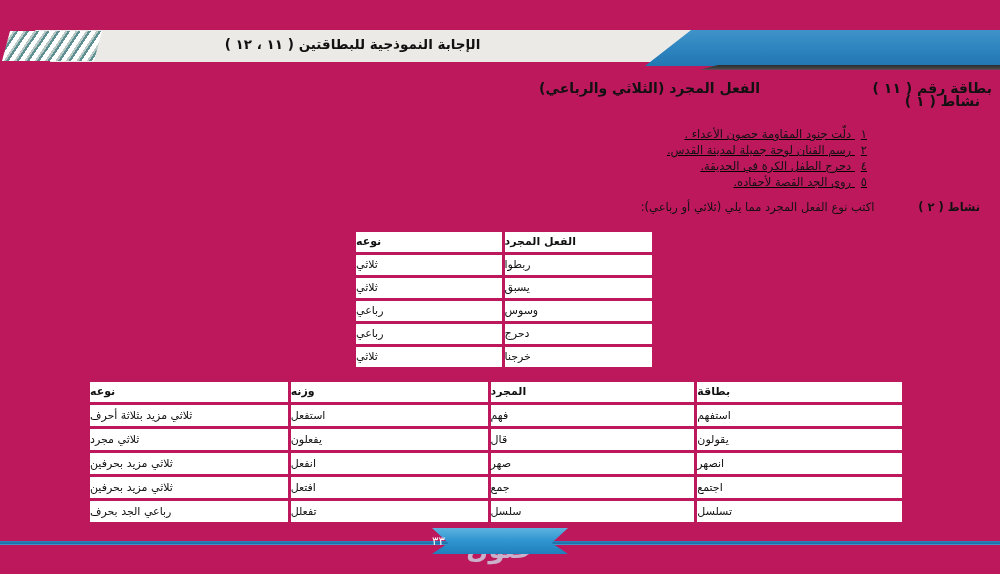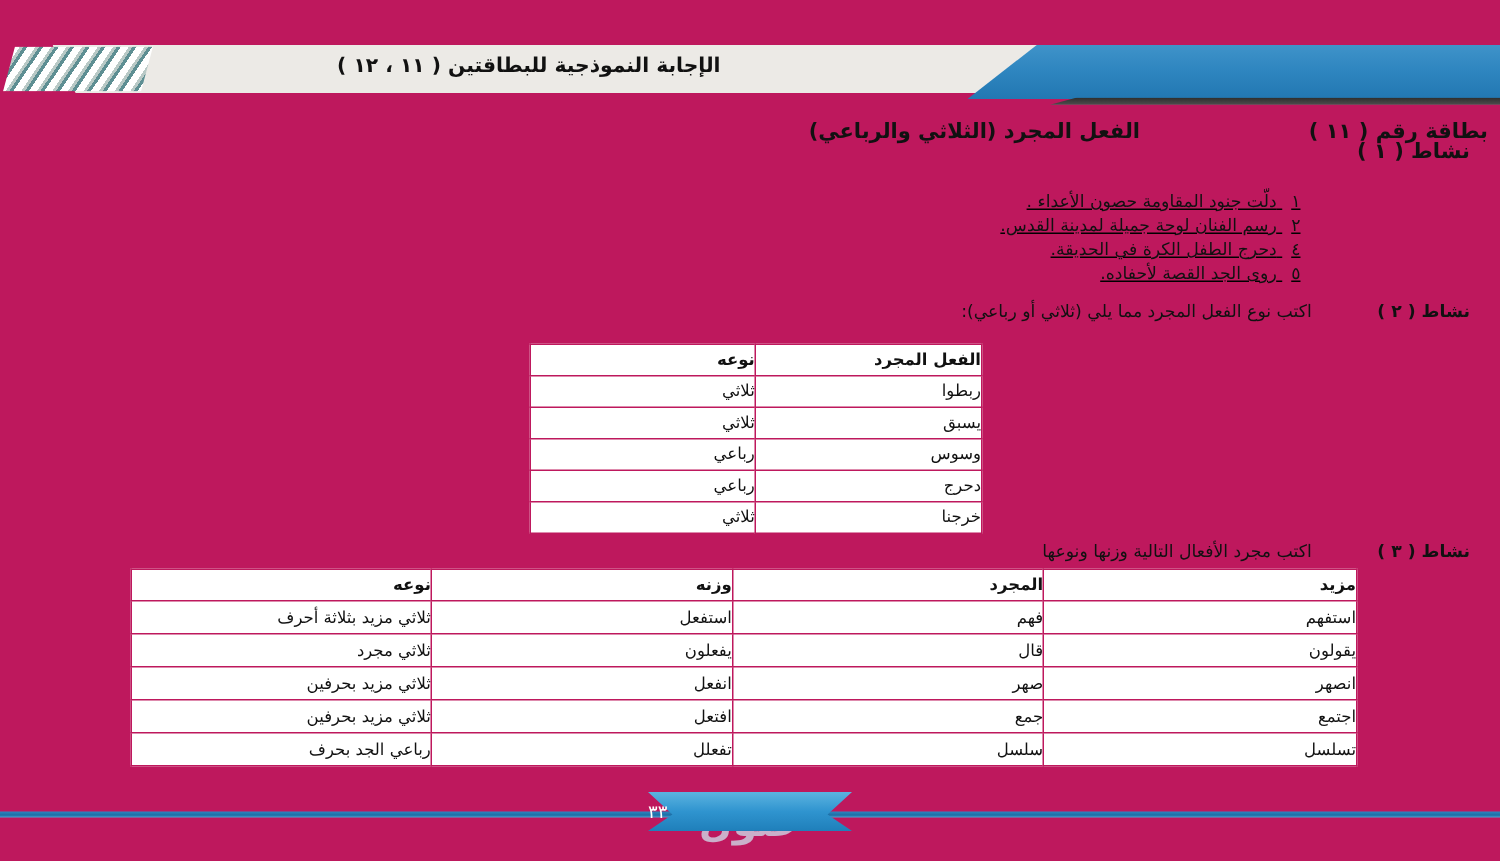--- a/index.html
+++ b/index.html
@@ -130,22 +130,22 @@
   .act3 { top: 360px; right: 20px; }
 
   
   table.doc-table {
     position: absolute;
     border-collapse: collapse;
     background: #ffffff;
   }
   table.doc-table th,
   table.doc-table td {
-    border: 1px solid #be185d;
-    text-align: right;
+    border: 3px solid #be185d;
+    text-align: left;
     color: #111111;
     font-size: 11px;
     padding: 0;
     height: 20px;
     line-height: 20px;
     white-space: nowrap;
   }
   table.doc-table th {
     font-weight: bold;
     font-size: 11px;
@@ -271,29 +271,25 @@
         <td>دحرج</td>
         <td>رباعي</td>
       </tr>
       <tr>
         <td>خرجنا</td>
         <td>ثلاثي</td>
       </tr>
     </tbody>
   </table>
 
-  <div class="act-head act3">
-    <span class="lbl">نشاط  (  ٣  )</span>
-    <span class="txt">اكتب مجرد الأفعال التالية وزنها ونوعها</span>
-  </div>
 
   <table class="doc-table" id="table-wide">
     <thead>
       <tr>
-        <th class="c-fil">مزيد</th>
+        <th class="c-fil">بطاقة</th>
         <th class="c-mjd">المجرد</th>
         <th class="c-wzn">وزنه</th>
         <th class="c-nua">نوعه</th>
       </tr>
     </thead>
     <tbody>
       <tr>
         <td class="c-fil">استفهم</td>
         <td class="c-mjd">فهم</td>
         <td class="c-wzn">استفعل</td>

